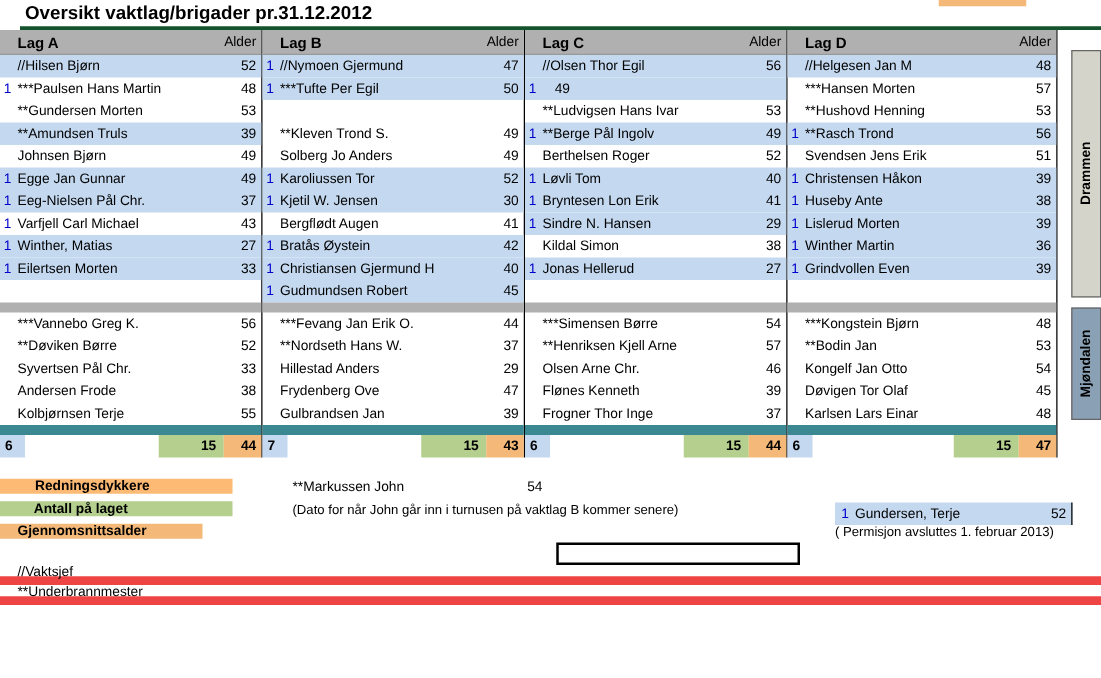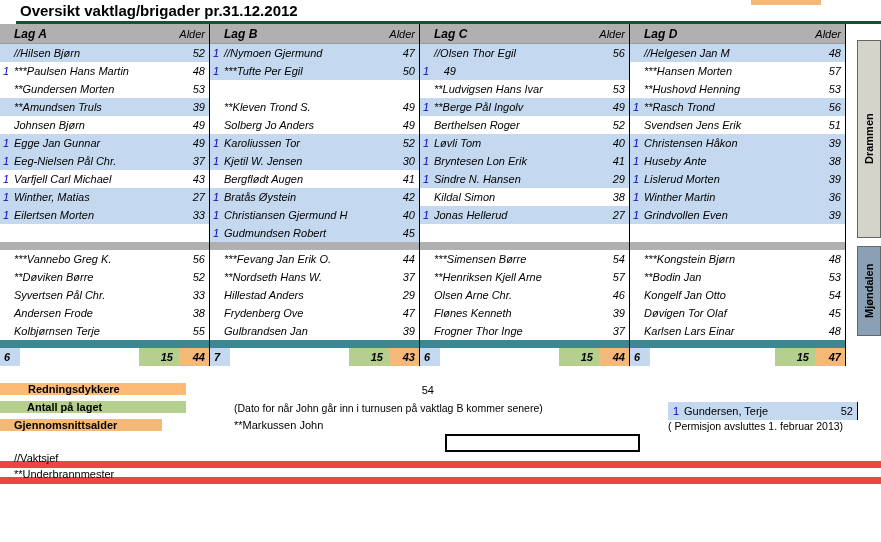--- a/index.html
+++ b/index.html
@@ -15,21 +15,20 @@
   }
   .title {
     font-weight: bold;
     font-size: 15px;
     padding: 2px 4px;
     border-bottom: 3px solid #14532d;
     margin-left: 16px;
   }
   .columns {
     display: flex;
-    font-style: italic;
   }
   .team-col {
     flex: 0 0 210px;
     border-right: 1px solid #000;
     position: relative;
   }
   .team-header {
     background: #b0b0b0;
     display: flex;
     align-items: center;
@@ -83,21 +82,21 @@
     text-align: left;
     padding-left: 4px;
     height: 100%;
     display:flex;align-items:center;
   }
   .summary .sspacer {
     flex: 1;
     background: #c4d9f0;
   }
   .summary .sgreen {
-    width: 40px;
+    width: 52px;
     background: #b5cf8e;
     text-align: right;
     padding-right: 6px;
     height: 100%;
     display:flex;align-items:center;justify-content:flex-end;
   }
   .summary .sorange {
     width: 30px;
     background: #f4b978;
     text-align: right;
@@ -124,21 +123,21 @@
     padding-top: 14px;
   }
   .legend-row { display:flex; height:18px; align-items:center;}
   .legend-cell-blue { width:186px; background:#fdba74; font-weight:bold; padding-left:28px;}
   .legend-cell-green { width:186px; background:#b5cf8e; font-weight:bold; padding-left:27px;}
   .legend-cell-orange { width:162px; background:#f4b978; font-weight:bold; padding-left:14px;}
   .notes { padding-top: 18px; }
   .note-row { height:16px; padding-left:14px;}
   .extra { position: relative; }
   .markussen { position:absolute; left:234px; top:18px; display:flex; width:200px;}
-  .markussen .n{flex:1;margin-top:35px;} .markussen .a{width:30px;text-align:right;}
+  .markussen .n{flex:1;} .markussen .a{width:30px;text-align:right;}
   .datonote { position:absolute; left:234px; top:36px; font-size:10.5px;}
   .gundbox { position:absolute; left:668px; top:36px; display:flex; width:190px; background:#c4d9f0; height:18px; align-items:center; border-right:1px solid #000;}
   .gundbox .m{width:16px;text-align:center;color:#0000cc;}
   .gundbox .n{flex:1;}
   .gundbox .a{width:28px;text-align:right;padding-right:4px;}
   .permnote { position:absolute; left:668px; top:54px; font-size:10.5px;}
   .sel-cell {
     position:absolute;
     left:445px;
     width:195px;

